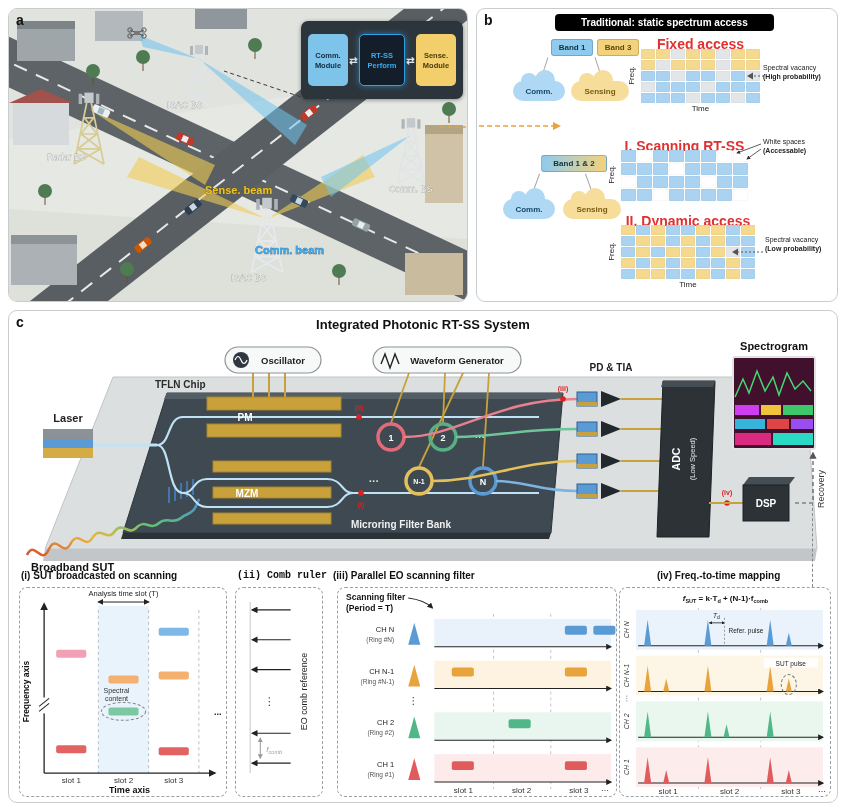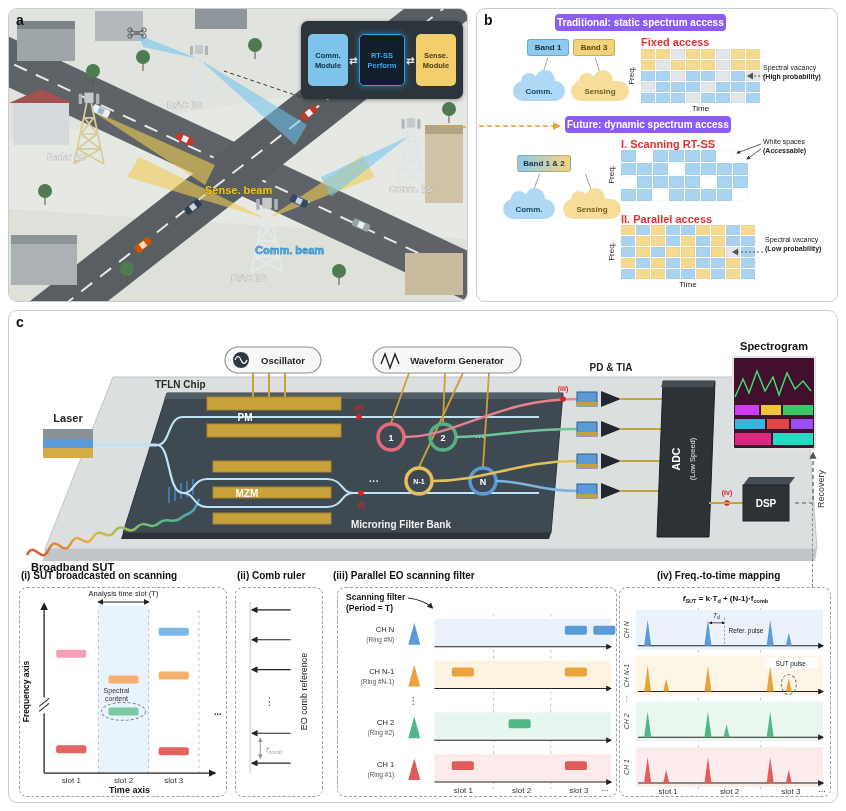--- a/index.html
+++ b/index.html
@@ -17,29 +17,29 @@
   
   .inset{position:absolute;left:292px;top:12px;width:162px;height:78px;background:#2d353c;border-radius:7px;
     display:flex;align-items:center;justify-content:space-between;padding:6px 7px;z-index:5;box-shadow:0 1px 4px rgba(0,0,0,.4);}
   .mod{width:40px;height:52px;border-radius:5px;display:flex;flex-direction:column;align-items:center;justify-content:center;
     font-size:7.5px;font-weight:bold;gap:1px;text-align:center;}
   .mod.comm{background:#7ec3ea;color:#0e2d42;}
   .mod.sense{background:#f2cf6b;color:#4a3a0e;}
   .mod.rtss{width:46px;background:#141e2a;border:1px solid #2f9fe8;color:#35aef5;box-shadow:0 0 6px rgba(53,174,245,.55);}
   .inset .arr{color:#dfe3e6;font-size:10px;font-weight:bold;}
   
-  .pill{position:absolute;background:#8b5cf6;color:#fff;font-weight:bold;font-size:10px;padding:3px 2px;border-radius:4px;white-space:nowrap;}
+  .pill{position:absolute;background:#000000;color:#fff;font-weight:bold;font-size:10px;padding:3px 26px;border-radius:4px;white-space:nowrap;}
   .band{position:absolute;height:17px;line-height:16px;text-align:center;font-size:8px;font-weight:bold;color:#16303f;
-    border-radius:3px;border:1px solid rgba(0,0,0,.18);}
+    border-radius:3px;border:1px solid rgba(0,0,0,.18);margin-left:24px;}
   .conn{position:absolute;width:1px;background:#a8a8a8;}
   .cloud{position:absolute;height:20px;border-radius:10px;display:flex;align-items:center;justify-content:center;font-weight:bold;font-size:8px;}
   .cloud::before{content:"";position:absolute;left:8px;top:-8px;width:16px;height:16px;border-radius:50%;background:inherit;}
   .cloud::after{content:"";position:absolute;left:22px;top:-11px;width:20px;height:20px;border-radius:50%;background:inherit;}
   .cloud span{position:relative;z-index:1;}
-  .red-title{position:absolute;color:#e03030;font-weight:bold;font-size:11px;white-space:nowrap;}
+  .red-title{position:absolute;color:#e03030;font-weight:bold;font-size:14px;text-align:center;white-space:nowrap;}
   .time-label{position:absolute;font-size:8px;color:#222;text-align:center;}
   .vlabel{position:absolute;font-size:8px;color:#222;transform:rotate(-90deg);transform-origin:center;white-space:nowrap;width:40px;text-align:center;}
   .grid{position:absolute;}
   .note{position:absolute;font-size:7px;line-height:1.3;color:#222;white-space:nowrap;}
   .note b{display:block;}
   
   .c-title{position:absolute;left:0;right:0;top:6px;text-align:center;font-weight:bold;font-size:13px;color:#111;}
   .sub-title{position:absolute;top:259px;font-weight:bold;font-size:10px;color:#111;white-space:nowrap;}
   .sub-box{position:absolute;top:276px;height:210px;border:1.6px dashed #9aa0a6;border-radius:8px;background:#fff;}
   .sub-box svg{width:100%;height:100%;}
@@ -267,21 +267,20 @@
     </svg>
     <div class="note" style="left:286px;top:54px;width:72px;">
       <span>Spectral vacancy</span>
       <b>(High probability)</b>
     </div>
 
     <svg class="abs" style="left:2px;top:111px;" width="84" height="12">
       <line x1="0" y1="6" x2="74" y2="6" stroke="#e8a33d" stroke-width="1.5" stroke-dasharray="5,3"></line>
         <polygon points="74,2 82,6 74,10" fill="#e8a33d"></polygon>
     </svg>
-    <div class="pill" style="left:88px;top:107px;">Future: dynamic spectrum access</div>
     <div class="red-title" style="left:144px;top:129px;width:127px;">I. Scanning RT-SS</div>
     <div class="grid" style="left: 144px; top: 141px; display: grid; grid-template-columns: repeat(8, 15px); gap: 1px;">
         <div style="height: 12px; background: rgb(169, 211, 240); border-radius: 1px; box-shadow: rgba(0, 0, 0, 0.05) 0px 0px 0px 0.5px inset;"></div>
         <div style="height: 12px; background: rgb(255, 255, 255); border-radius: 1px; box-shadow: rgba(0, 0, 0, 0.05) 0px 0px 0px 0.5px inset;"></div>
         <div style="height: 12px; background: rgb(169, 211, 240); border-radius: 1px; box-shadow: rgba(0, 0, 0, 0.05) 0px 0px 0px 0.5px inset;"></div>
         <div style="height: 12px; background: rgb(169, 211, 240); border-radius: 1px; box-shadow: rgba(0, 0, 0, 0.05) 0px 0px 0px 0.5px inset;"></div>
         <div style="height: 12px; background: rgb(169, 211, 240); border-radius: 1px; box-shadow: rgba(0, 0, 0, 0.05) 0px 0px 0px 0.5px inset;"></div>
         <div style="height: 12px; background: rgb(169, 211, 240); border-radius: 1px; box-shadow: rgba(0, 0, 0, 0.05) 0px 0px 0px 0.5px inset;"></div>
         <div style="height: 12px; background: rgb(255, 255, 255); border-radius: 1px; box-shadow: rgba(0, 0, 0, 0.05) 0px 0px 0px 0.5px inset;"></div>
         <div style="height: 12px; background: rgb(255, 255, 255); border-radius: 1px; box-shadow: rgba(0, 0, 0, 0.05) 0px 0px 0px 0.5px inset;"></div>
@@ -317,30 +316,30 @@
             <path d="M0,0L10,5L0,10z" fill="#333"></path>
           </marker>
         </defs>
       <line x1="34" y1="4" x2="10" y2="13" stroke="#333" stroke-width="0.8" marker-end="url(#wsa)"></line>
       <line x1="34" y1="9" x2="20" y2="19" stroke="#333" stroke-width="0.8" marker-end="url(#wsa)"></line>
     </svg>
     <div class="note" style="left:286px;top:128px;width:72px;">
       <span>White spaces</span>
       <b>(Accessable)</b>
     </div>
-    <div class="band" style="left:40px;top:146px;width:54px;background:linear-gradient(90deg,#8ecbee,#f3d27c);">Band 1 &amp; 2</div>
+    <div class="band" style="left:40px;top:146px;width:66px;background:linear-gradient(90deg,#8ecbee,#f3d27c);">Band 1 &amp; 2</div>
     <div class="conn" style="left:58px;top:164px;height:24px;transform:rotate(20deg);"></div>
     <div class="conn" style="left:112px;top:164px;height:24px;transform:rotate(-20deg);"></div>
     <div class="cloud" style="left:26px;top:190px;width:52px;background:#aed8f4;color:#14496b;">
         <span>Comm.</span>
       </div>
     <div class="cloud" style="left:86px;top:190px;width:58px;background:#f6dd9a;color:#7a5b12;">
         <span>Sensing</span>
       </div>
-    <div class="red-title" style="left:144px;top:204px;width:134px;">II. Parallel access</div>
+    <div class="red-title" style="left:144px;top:204px;width:134px;">II. Dynamic access</div>
     <div class="grid" style="left: 144px; top: 216px; display: grid; grid-template-columns: repeat(9, 14px); gap: 1px;">
         <div style="height: 10px; background: rgb(245, 217, 142); border-radius: 1px; box-shadow: rgba(0, 0, 0, 0.05) 0px 0px 0px 0.5px inset;"></div>
         <div style="height: 10px; background: rgb(169, 211, 240); border-radius: 1px; box-shadow: rgba(0, 0, 0, 0.05) 0px 0px 0px 0.5px inset;"></div>
         <div style="height: 10px; background: rgb(245, 217, 142); border-radius: 1px; box-shadow: rgba(0, 0, 0, 0.05) 0px 0px 0px 0.5px inset;"></div>
         <div style="height: 10px; background: rgb(169, 211, 240); border-radius: 1px; box-shadow: rgba(0, 0, 0, 0.05) 0px 0px 0px 0.5px inset;"></div>
         <div style="height: 10px; background: rgb(169, 211, 240); border-radius: 1px; box-shadow: rgba(0, 0, 0, 0.05) 0px 0px 0px 0.5px inset;"></div>
         <div style="height: 10px; background: rgb(245, 217, 142); border-radius: 1px; box-shadow: rgba(0, 0, 0, 0.05) 0px 0px 0px 0.5px inset;"></div>
         <div style="height: 10px; background: rgb(245, 217, 142); border-radius: 1px; box-shadow: rgba(0, 0, 0, 0.05) 0px 0px 0px 0.5px inset;"></div>
         <div style="height: 10px; background: rgb(169, 211, 240); border-radius: 1px; box-shadow: rgba(0, 0, 0, 0.05) 0px 0px 0px 0.5px inset;"></div>
         <div style="height: 10px; background: rgb(245, 217, 142); border-radius: 1px; box-shadow: rgba(0, 0, 0, 0.05) 0px 0px 0px 0.5px inset;"></div>
@@ -388,20 +387,21 @@
         <polygon points="7,1.5 1,5 7,8.5" fill="#555"></polygon>
     </svg>
     <div class="note" style="left:288px;top:226px;width:70px;">
       <span>Spectral vacancy</span>
       <b>(Low probability)</b>
     </div>
   </section>
 
   <section class="panel" id="panelC">
     <div class="plabel">c</div>
+    <div class="c-title">Integrated Photonic RT-SS System</div>
 
     <svg class="abs" style="left:8px;top:22px;" width="814" height="245" viewBox="0 0 814 245">
       <defs>
         <linearGradient id="sutGrad" x1="0" y1="1" x2="1" y2="0">
           <stop offset="0" stop-color="#d94f2a"></stop>
             <stop offset="0.35" stop-color="#e8b93d"></stop>
           <stop offset="0.65" stop-color="#5fbf7a"></stop>
             <stop offset="1" stop-color="#4a90d9"></stop>
         </linearGradient>
         <marker id="ach" viewBox="0 0 10 10" refX="8" refY="5" markerWidth="6" markerHeight="6" orient="auto">
@@ -562,21 +562,21 @@
         <rect x="718" y="100" width="36" height="12" fill="#d92a80"></rect>
           <rect x="756" y="100" width="40" height="12" fill="#2ad9c4"></rect>
       </g>
 
       <path d="M778,170 H796 V120" fill="none" stroke="#555" stroke-width="1.2" stroke-dasharray="4,3" marker-end="url(#ach)"></path>
       <text x="807" y="156" font-size="9" fill="#333" text-anchor="middle" transform="rotate(-90 807 156)">Recovery</text>
     </svg>
     <div class="vdash" style="left:803px;top:192px;height:84px;"></div>
 
     <div class="sub-title" style="left:12px;">(i) SUT broadcasted on scanning</div>
-    <div class="sub-title" style="left:228px;">(ii) Comb ruler</div>
+    <div class="sub-title" style="left:228px;font-family:Liberation Mono, monospace;">(ii) Comb ruler</div>
     <div class="sub-title" style="left:324px;">(iii) Parallel EO scanning filter</div>
     <div class="sub-title" style="left:648px;">(iv) Freq.-to-time mapping</div>
 
     <div class="sub-box" style="left:10px;width:208px;">
       <svg viewBox="0 0 205 209" preserveAspectRatio="none">
         <defs>
             <marker id="ai" viewBox="0 0 10 10" refX="8" refY="5" markerWidth="6" markerHeight="6" orient="auto-start-reverse">
               <path d="M0,0L10,5L0,10z" fill="#222"></path>
             </marker>
           </defs>

